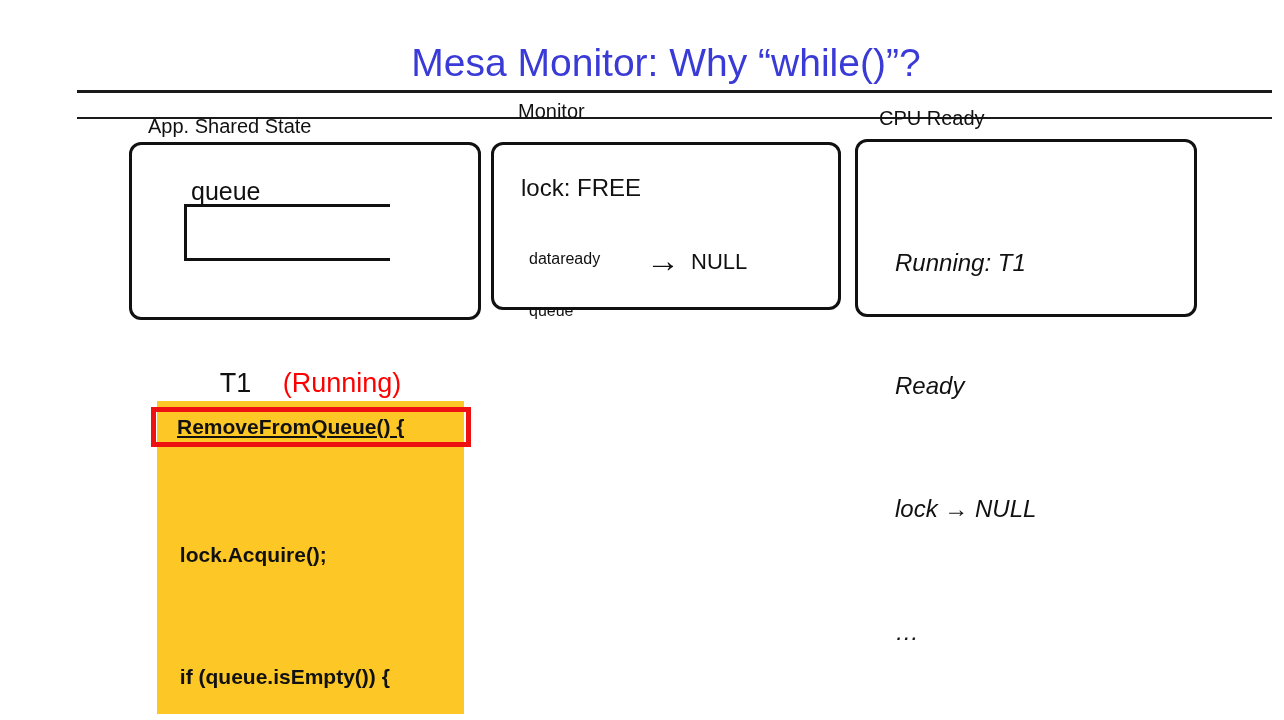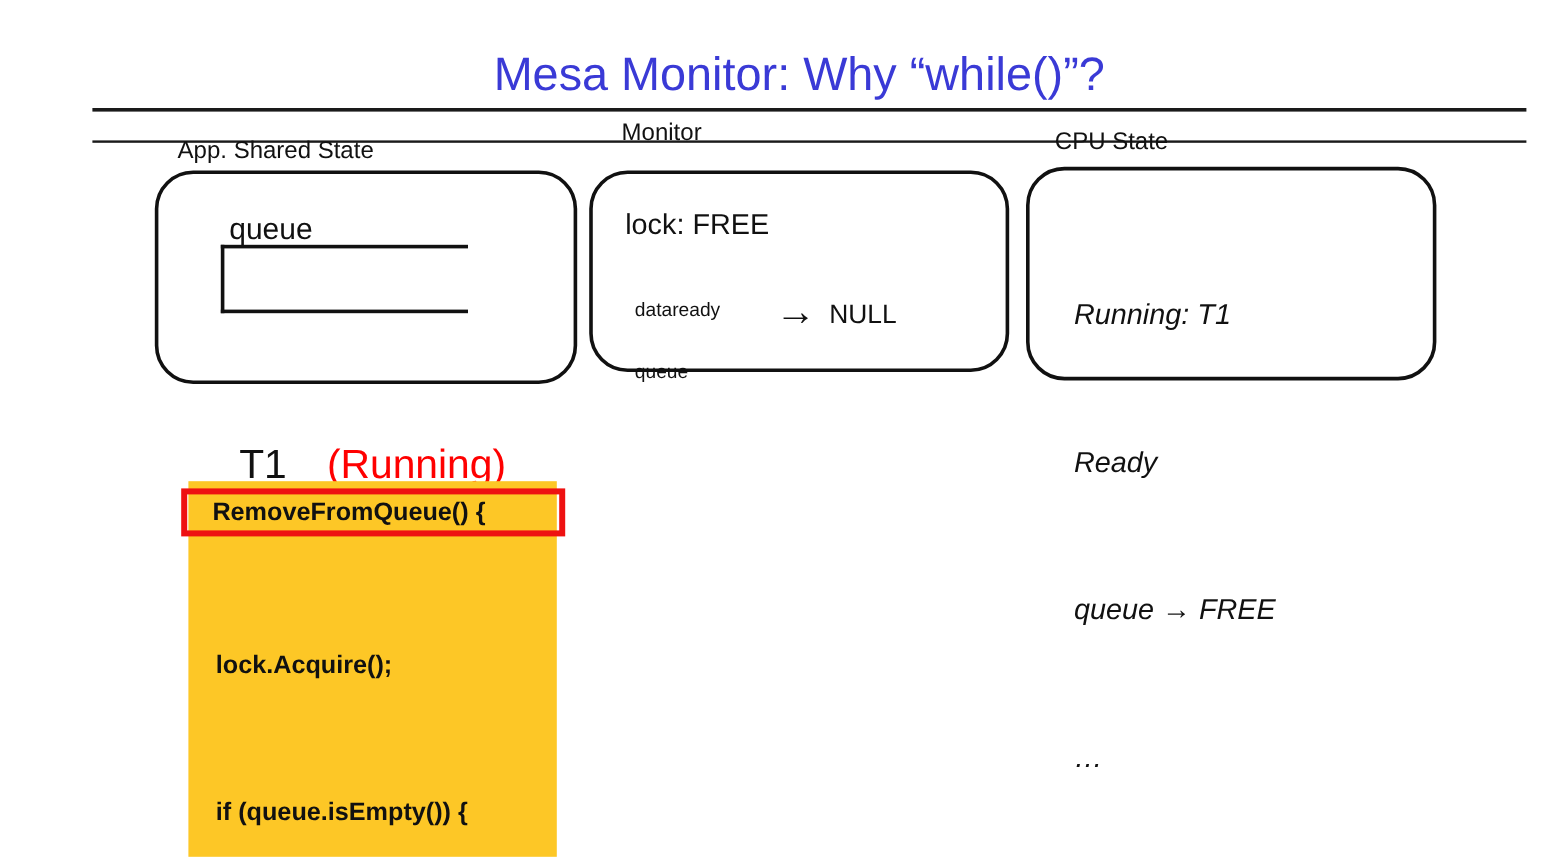--- a/index.html
+++ b/index.html
@@ -39,21 +39,21 @@
     color: #111111;
     white-space: nowrap;
   }
   .label-app     { left: 112px; top: 79px; }
   .label-monitor { left: 482px; top: 64px; }
   .label-cpu     { left: 843px; top: 71px; }
 
   .state-box {
     position: absolute;
     border: 3px solid #111111;
-    border-radius: 32px;
+    border-radius: 12px;
     background: #ffffff;
   }
   .box-app { left: 105px; top: 118px; width: 352px; height: 178px; }
   .box-monitor { left: 467px; top: 118px; width: 350px; height: 168px; }
   .box-cpu { left: 831px; top: 115px; width: 342px; height: 178px; font-style: italic; }
 
   .queue-label {
     position: absolute;
     left: 47px; top: 20px;
     font-size: 25px;
@@ -97,39 +97,40 @@
     font-size: 24px;
     line-height: 33px;
     white-space: pre;
   }
 
   .thread-label {
     position: absolute;
     left: 133px; top: 332px;
     width: 307px;
     text-align: center;
-    font-size: 34px;
+    font-size: 27px;
     white-space: nowrap;
   }
   .thread-state { color: #FF0000; }
 
   .code-block {
     position: absolute;
     left: 133px; top: 377px;
     width: 307px; height: 313px;
     background: #FDC726;
   }
   .code-highlight-box {
     position: absolute;
     left: 127px; top: 383px;
     width: 320px; height: 40px;
     border: 5px solid #EE1111;
     display: flex;
     align-items: center;
     z-index: 2;
+    text-decoration: underline;
   }
   .code-highlight-text {
     font-size: 21px;
     font-weight: bold;
     padding-left: 9px;
     white-space: pre;
   }
   .code-lines {
     position: absolute;
     left: 133px; top: 426px;
@@ -161,26 +162,26 @@
   <div class="state-box box-monitor">
     <div class="lock-status">lock: FREE</div>
     <div class="condvar-col">
       <div>dataready</div>
       <div>queue</div>
     </div>
     <div class="monitor-arrow">→</div>
     <div class="null-value">NULL</div>
   </div>
 
-  <div class="panel-label label-cpu">CPU State</div>
+  <div class="panel-label label-cpu">CPU Ready</div>
   <div class="state-box box-cpu">
     <div class="cpu-lines">
       <div>Running: T1</div>
       <div>Ready</div>
-      <div>queue → FREE</div>
+      <div>lock → NULL</div>
       <div>…</div>
     </div>
   </div>
 
   <div class="thread-label"><span class="thread-name">T1 </span><span class="thread-state">(Running)</span></div>
 
   <div class="code-block"></div>
 
   <div class="code-highlight-box">
     <span class="code-highlight-text">RemoveFromQueue() {</span>

